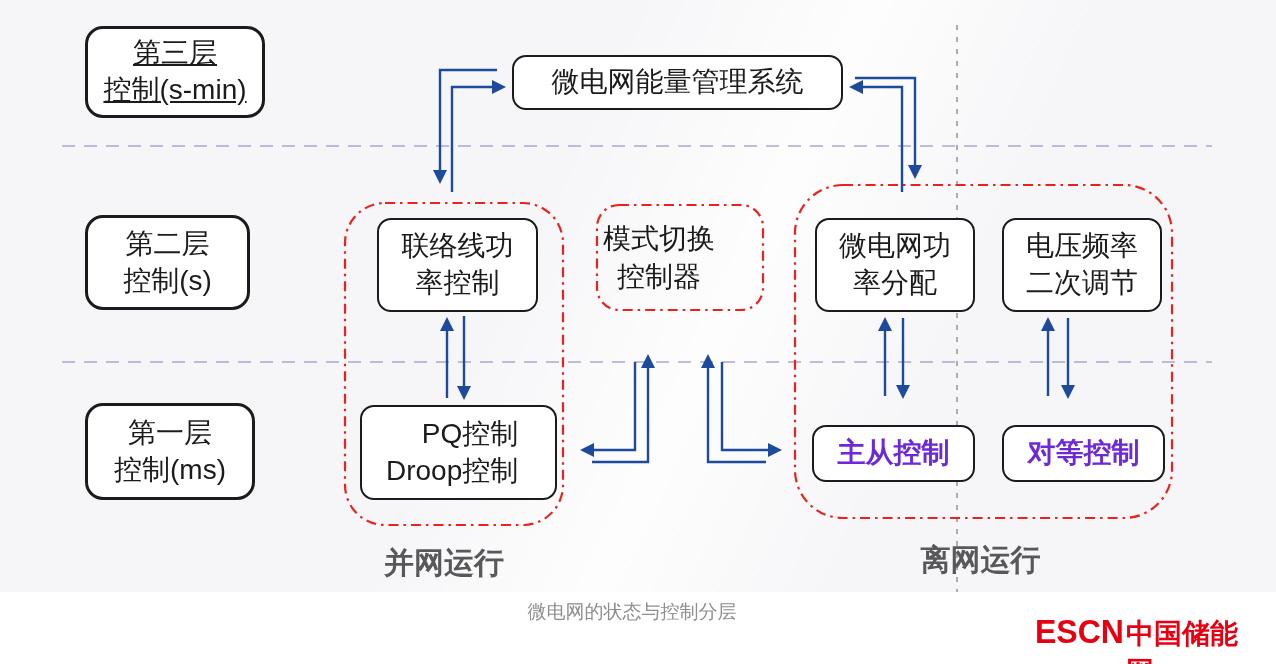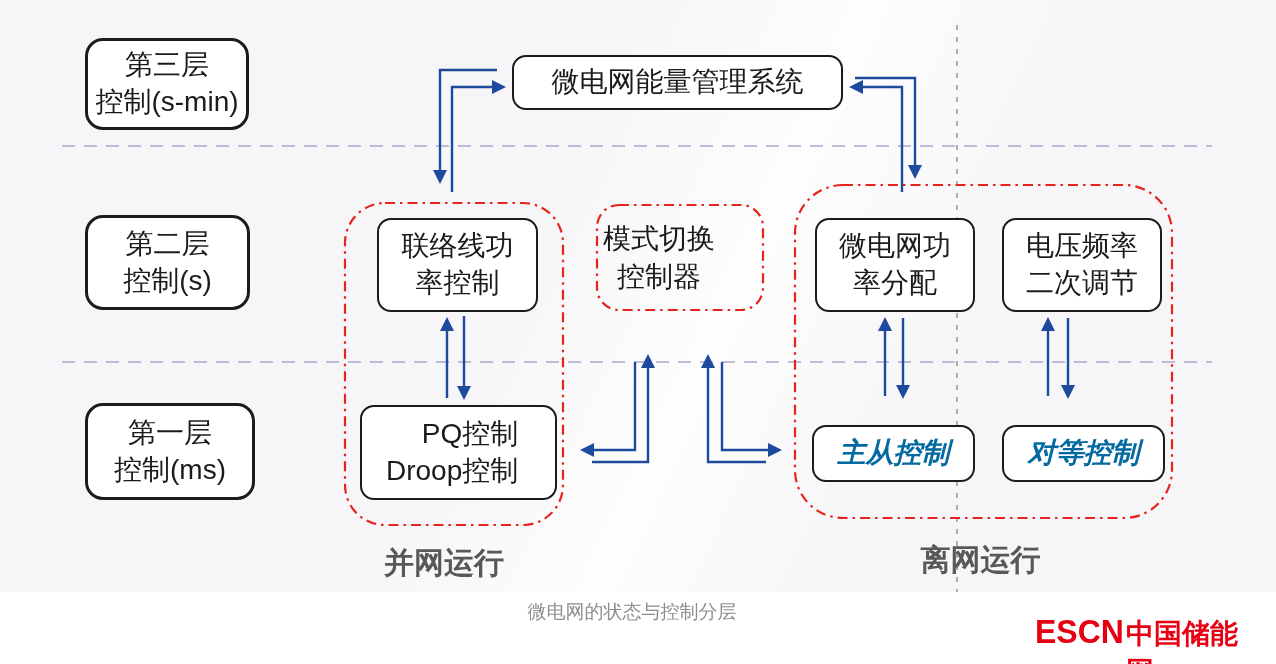--- a/index.html
+++ b/index.html
@@ -11,21 +11,21 @@
       linear-gradient(180deg,#f6f6f8 0px,#f6f6f8 592px,#ffffff 592px,#ffffff 664px);
   }
   svg.lines{position:absolute;left:0;top:0;pointer-events:none;}
   .node{
     position:absolute;background:#ffffff;border:2.6px solid #1b1b1b;border-radius:14px;
     display:flex;align-items:center;justify-content:center;text-align:center;
     color:#1b1b1b;font-size:28px;line-height:1.32;white-space:pre-line;box-sizing:border-box;
   }
   .layerbox{border-width:3px;border-radius:18px;}
   .leftalign{justify-content:flex-start;text-align:right;padding-left:24px;}
-  .redtext{color:#0369a1;font-weight:bold;font-style:italic;}
+  .redtext{color:#6d28d9;font-weight:bold;}
   .freetext{
     position:absolute;display:flex;align-items:center;justify-content:center;text-align:center;
     white-space:pre-line;color:#1b1b1b;box-sizing:border-box;
   }
   .modebox{font-size:28px;line-height:1.35;}
   .zonelabel{color:#58585a;font-weight:bold;font-size:30px;line-height:1.22;}
   .caption{color:#8e8e8e;font-size:19px;font-weight:normal;}
   .logo{position:absolute;display:flex;align-items:baseline;justify-content:flex-end;color:#e60012;}
   .logo .escn{font-weight:900;font-size:32px;letter-spacing:0px;transform:scaleY(1.02);}
   .logo .cn{font-weight:900;font-size:28px;margin-left:2px;}
@@ -81,21 +81,21 @@
     <path class="blue" d="M592 462 H648 V368"></path>
     <path class="bluehead" d="M641 368 L655 368 L648 354 Z"></path>
     <path class="bluehead" d="M594 443 L594 457 L580 450 Z"></path>
 
     <path class="blue" d="M722 362 V450 H768"></path>
     <path class="blue" d="M708 368 V462 H766"></path>
     <path class="bluehead" d="M701 368 L715 368 L708 354 Z"></path>
     <path class="bluehead" d="M768 443 L768 457 L782 450 Z"></path>
   </svg>
 
-  <div class="node layerbox" style="left:85px;top:38px;width:164px;height:92px;">第三层
+  <div class="node layerbox" style="left:85px;top:26px;width:180px;height:92px;text-decoration:underline;">第三层
 控制(s-min)</div>
   <div class="node layerbox" style="left:85px;top:215px;width:165px;height:95px;">第二层
 控制(s)</div>
   <div class="node" style="left:512px;top:55px;width:331px;height:55px;">微电网能量管理系统</div>
 
   <div class="node layerbox" style="left:85px;top:403px;width:170px;height:97px;">第一层
 控制(ms)</div>
 
   <div class="node" style="left:377px;top:218px;width:161px;height:94px;">联络线功
 率控制</div>

